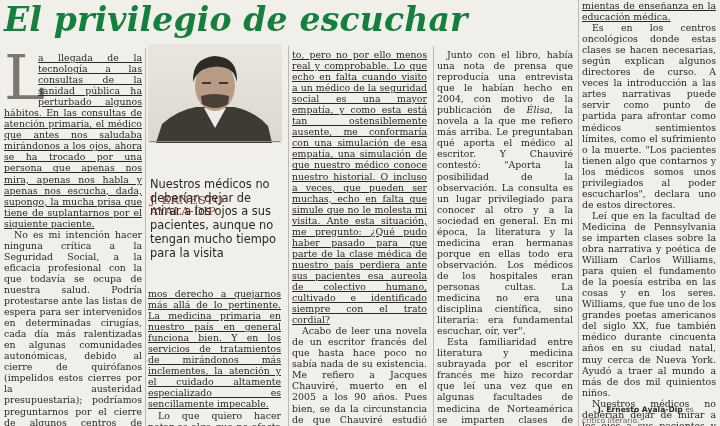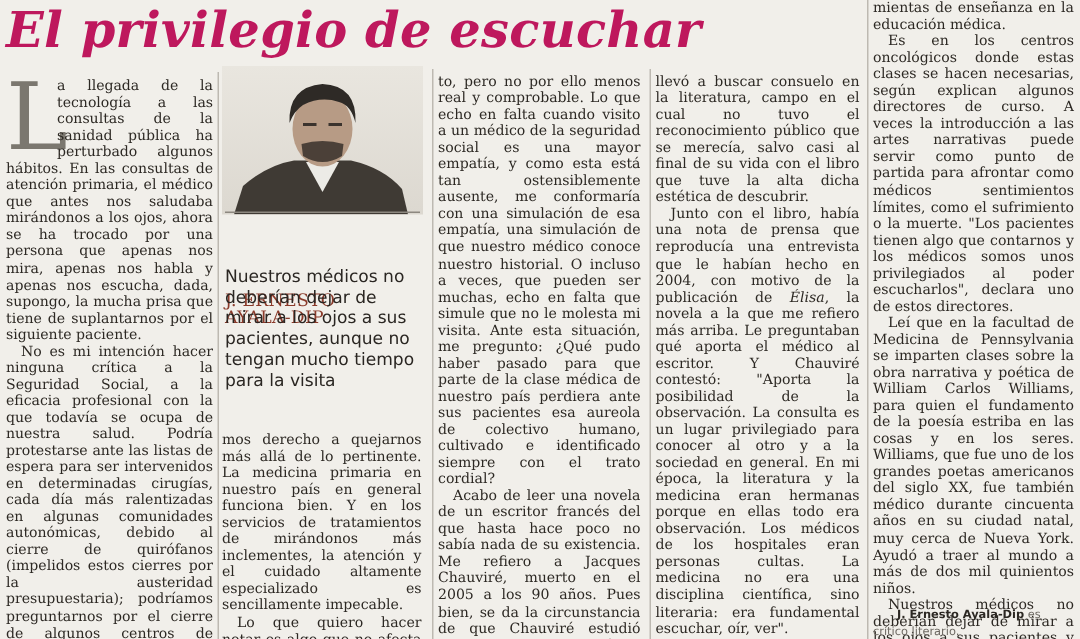--- a/index.html
+++ b/index.html
@@ -9,35 +9,35 @@
     font-family:"DejaVu Serif", serif;
     color:#2b2722;
     position:relative;
   }
   .title {
     position:absolute; left:4px; top:0px;
     font-family:"DejaVu Serif", serif;
     font-style:italic;
     font-size:33px;
     letter-spacing:0.2px;
-    color:#be185d;
+    color:#15803d;
     white-space:nowrap;
     margin:0;
     line-height:40px;
   }
   .col {
     position:absolute;
     font-size:9.4px;
     line-height:11.05px;
     text-align:justify;
     hyphens:manual;
     color:#2c2823;
   }
   .col p { margin:0; text-indent:10px; }
-  .col p.noindent { text-indent:0; }
+  .col p.noindent { text-indent:0;text-decoration:underline; }
   .c1 { left:4px; top:52px; width:138px; }
   .c2 { left:148px; top:288px; width:133px; }
   .c3 { left:292px; top:49px; width:135px; }
   .c4 { left:437px; top:49px; width:136px; }
   .c5 { left:582px; top:0px; width:134px; }
   .rule { position:absolute; width:1px; background:#bdb9b1; }
   .dropcap {
     float:left;
     font-size:62px; line-height:50px;
     width:30px; height:50px;
@@ -108,21 +108,20 @@
   <p class="noindent">mos derecho a quejarnos más allá de lo pertinente. La medicina primaria en nuestro país en general funciona bien. Y en los servicios de tratamientos de mirándonos más inclementes, la atención y el cuidado altamente especializado es sencillamente impecable.</p>
   <p>Lo que quiero hacer notar es algo que no afecta aparentemente a la situación clínica de los pacientes. Algo como más abstrac-</p>
 </div>
 
 <div class="col c3">
   <p class="noindent">to, pero no por ello menos real y comprobable. Lo que echo en falta cuando visito a un médico de la seguridad social es una mayor empatía, y como esta está tan ostensiblemente ausente, me conformaría con una simulación de esa empatía, una simulación de que nuestro médico conoce nuestro historial. O incluso a veces, que pueden ser muchas, echo en falta que simule que no le molesta mi visita. Ante esta situación, me pregunto: ¿Qué pudo haber pasado para que parte de la clase médica de nuestro país perdiera ante sus pacientes esa aureola de colectivo humano, cultivado e identificado siempre con el trato cordial?</p>
   <p>Acabo de leer una novela de un escritor francés del que hasta hace poco no sabía nada de su existencia. Me refiero a Jacques Chauviré, muerto en el 2005 a los 90 años. Pues bien, se da la circunstancia de que Chauviré estudió medicina y comenzó a ejercerla en 1942. Su especialidad fue la pediatría, que ejerció casi toda su vida en la ciudad de Lyon. Con el tiempo, la práctica de la medicina se le hizo cada vez más desazonante, dado el asimétrico balance que establecía entre las vidas que salvaba y las que no. Ello lo</p>
 </div>
 
 <div class="col c4">
-  <p class="noindent">llevó a buscar consuelo en la literatura, campo en el cual no tuvo el reconocimiento público que se merecía, salvo casi al final de su vida con el libro que tuve la alta dicha estética de descubrir.</p>
   <p><span>Junto con el libro, había una nota de prensa que reproducía una entrevista que le habían hecho en 2004, con motivo de la publicación de </span><i>Élisa</i><span>, la novela a la que me refiero más arriba. Le preguntaban qué aporta el médico al escritor. Y Chauviré contestó: "Aporta la posibilidad de la observación. La consulta es un lugar privilegiado para conocer al otro y a la sociedad en general. En mi época, la literatura y la medicina eran hermanas porque en ellas todo era observación. Los médicos de los hospitales eran personas cultas. La medicina no era una disciplina científica, sino literaria: era fundamental escuchar, oír, ver".</span></p>
   <p>Esta familiaridad entre literatura y medicina subrayada por el escritor francés me hizo recordar que leí una vez que en algunas facultades de medicina de Norteamérica se imparten clases de literatura. Estas clases se marcan el objetivo de que la lectura de una novela, un cuento o un poema funcionen como herra-</p>
 </div>
 
 <div class="col c5">
   <p class="noindent">mientas de enseñanza en la educación médica.</p>
   <p>Es en los centros oncológicos donde estas clases se hacen necesarias, según explican algunos directores de curso. A veces la introducción a las artes narrativas puede servir como punto de partida para afrontar como médicos sentimientos límites, como el sufrimiento o la muerte. "Los pacientes tienen algo que contarnos y los médicos somos unos privilegiados al poder escucharlos", declara uno de estos directores.</p>
   <p>Leí que en la facultad de Medicina de Pennsylvania se imparten clases sobre la obra narrativa y poética de William Carlos Williams, para quien el fundamento de la poesía estriba en las cosas y en los seres. Williams, que fue uno de los grandes poetas americanos del siglo XX, fue también médico durante cincuenta años en su ciudad natal, muy cerca de Nueva York. Ayudó a traer al mundo a más de dos mil quinientos niños.</p>
   <p>Nuestros médicos no deberían dejar de mirar a los ojos a sus pacientes y escucharlos. Aunque tengan poco tiempo para tantas visitas. Sus relatos, además de servir como información clínica, sirven para que se sientan seres humanos y no simples receptáculos de medicación y hasta otro día.</p>
 </div>

